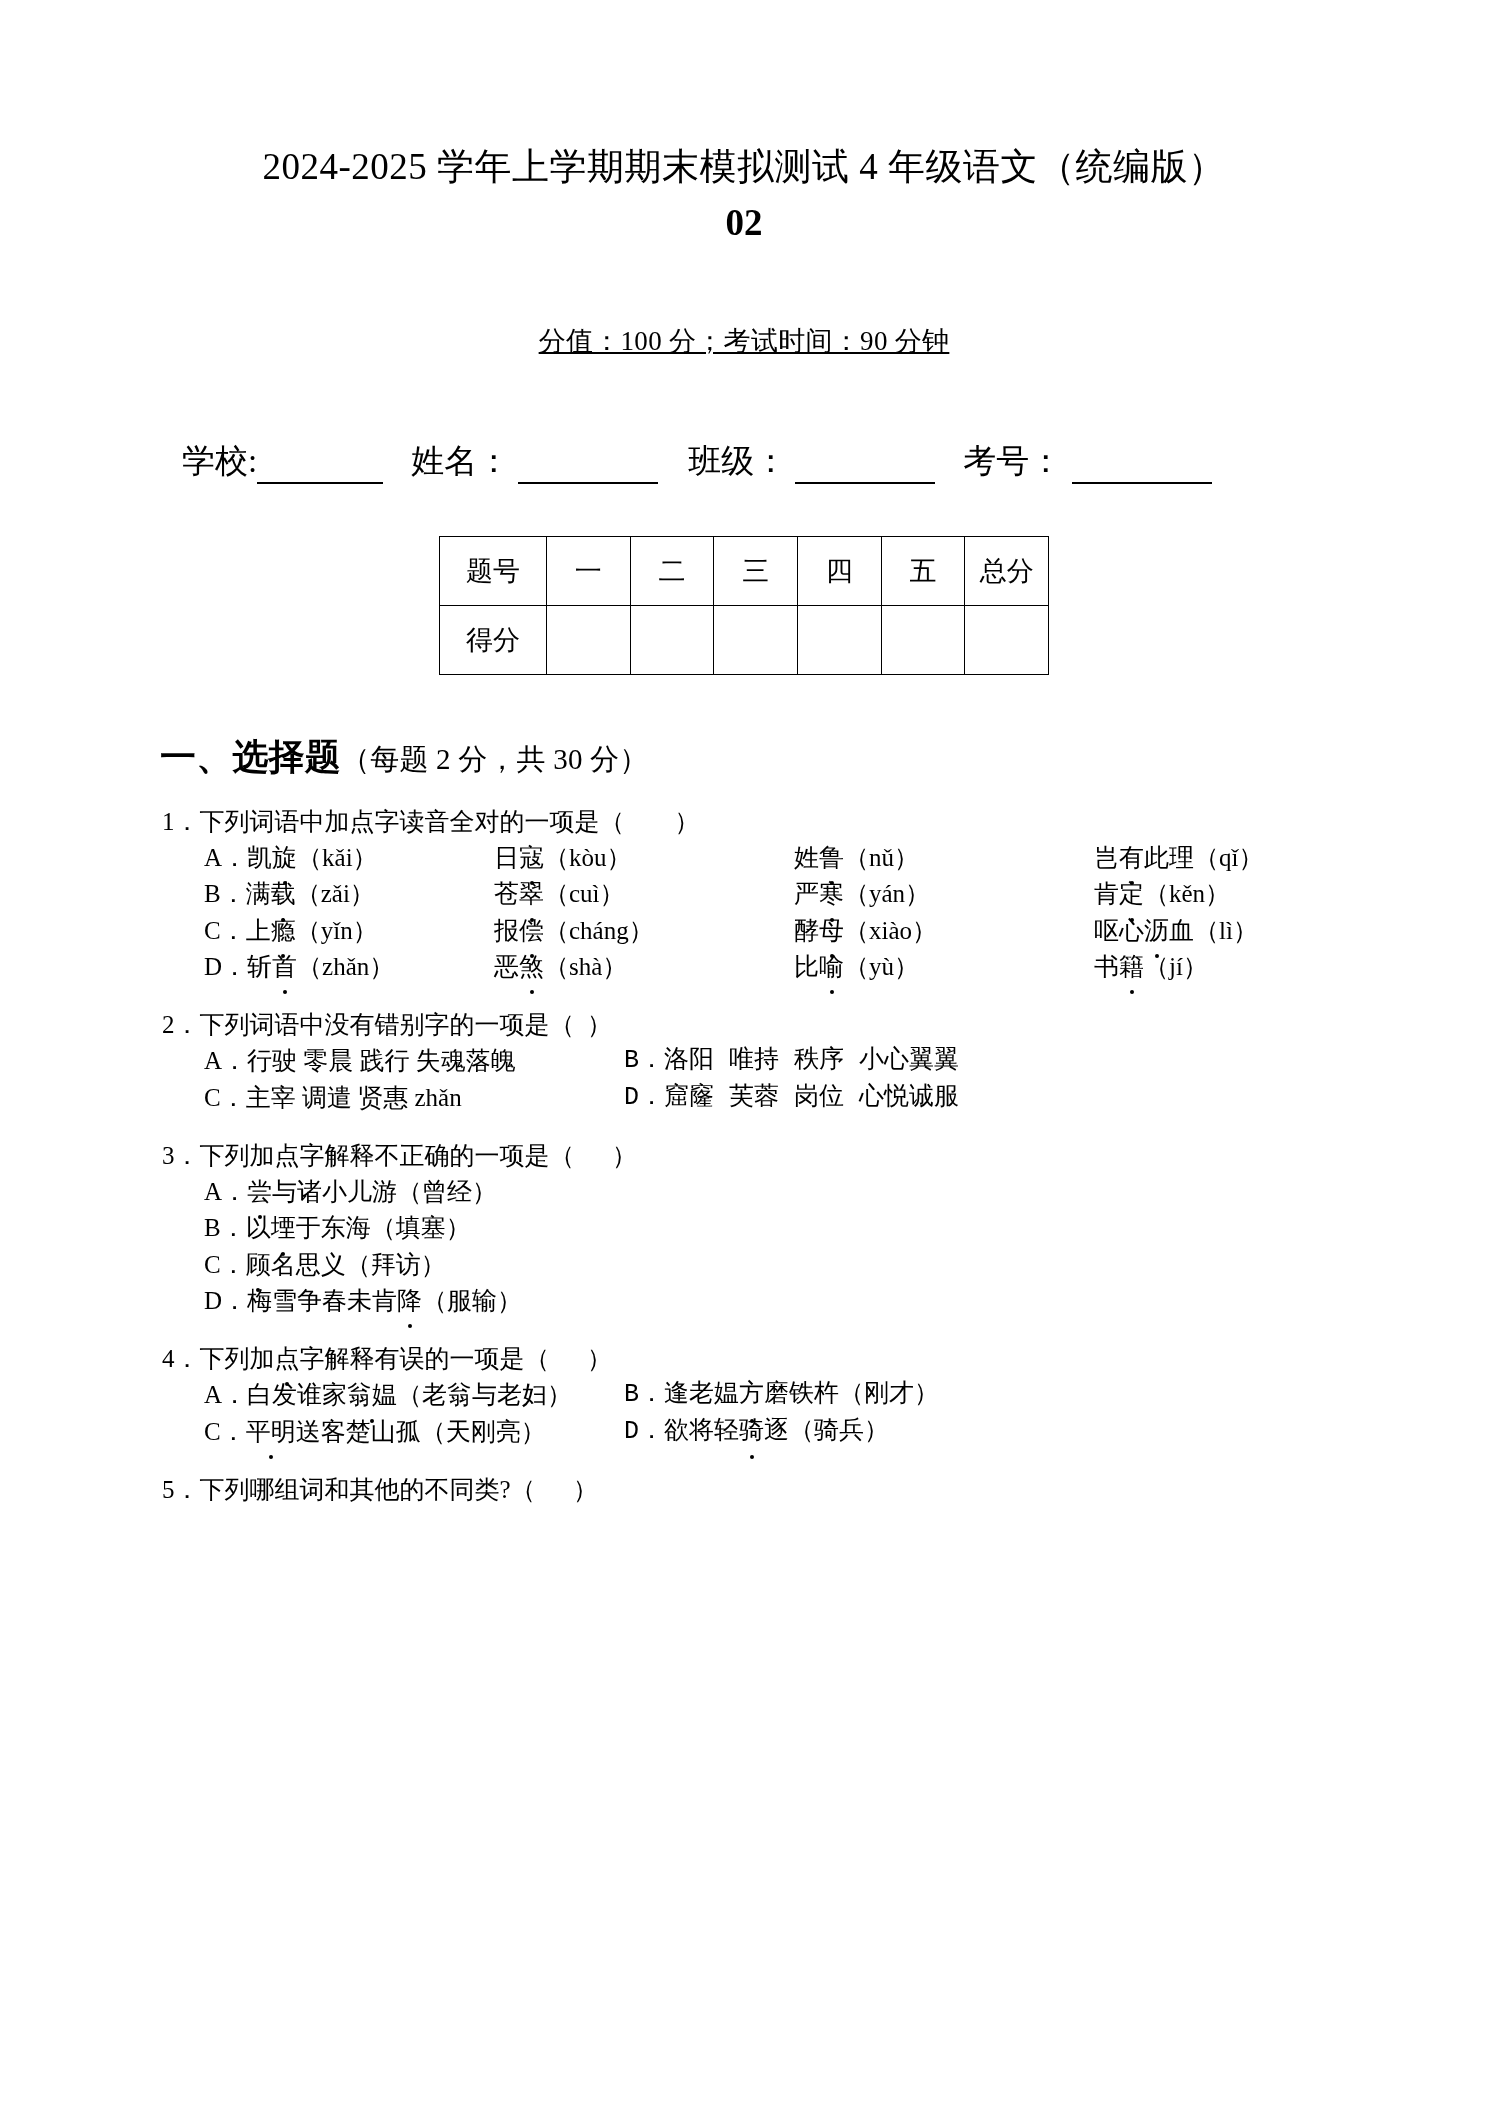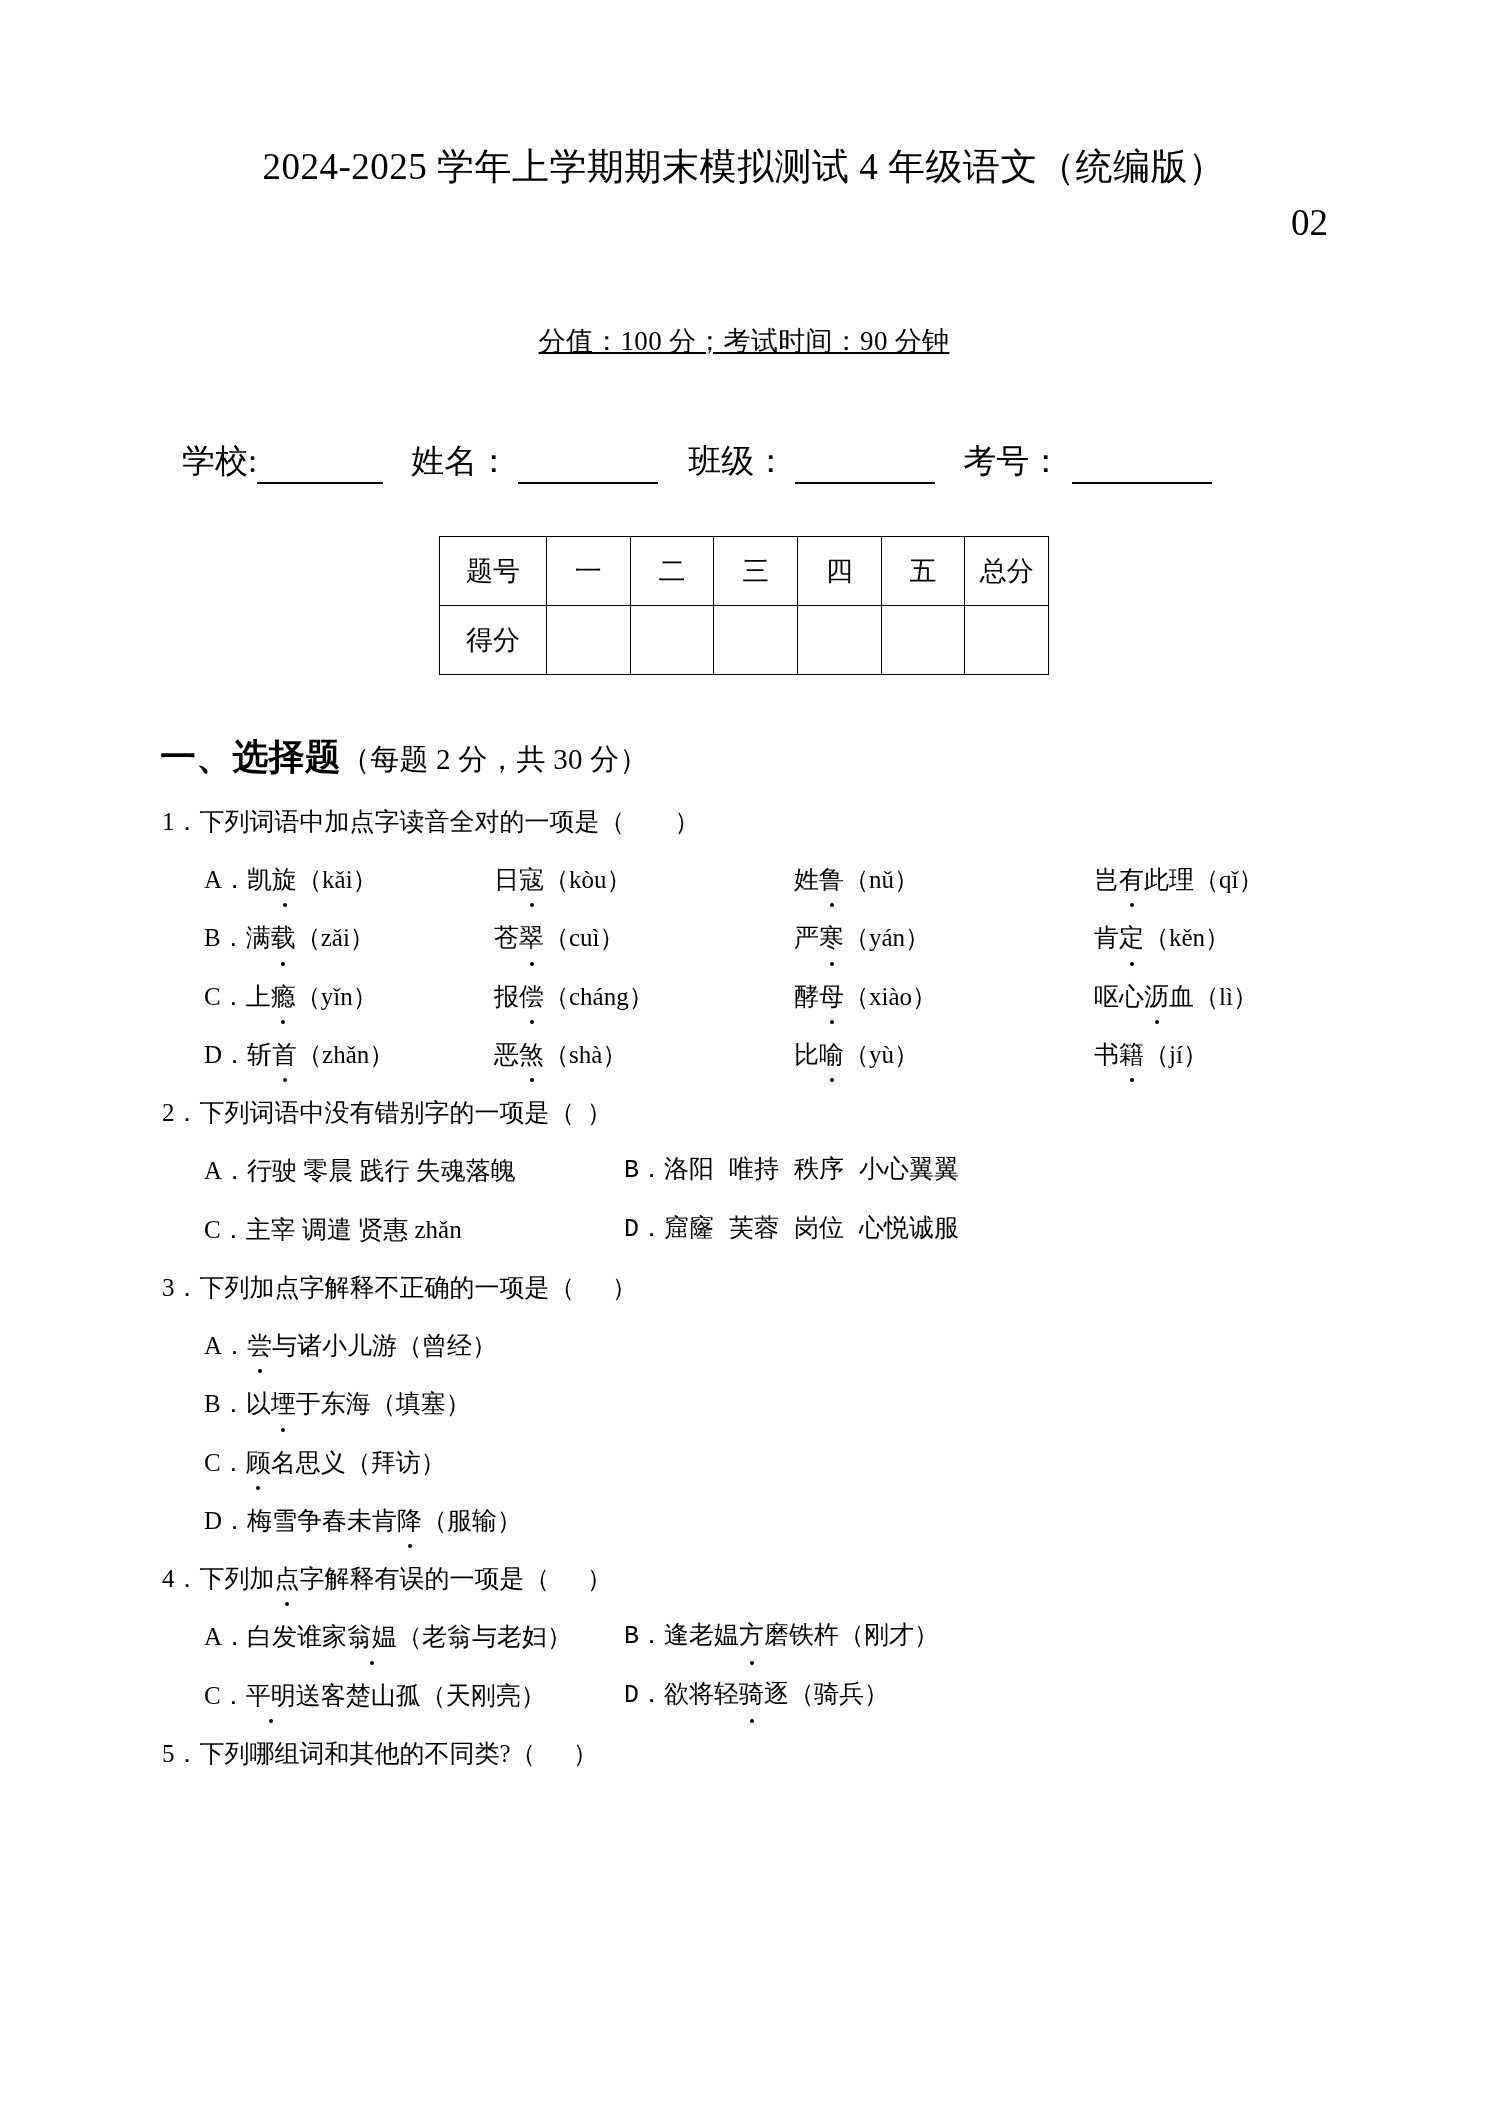--- a/index.html
+++ b/index.html
@@ -27,24 +27,24 @@
   .doc-title {
     text-align: center;
     font-size: 37px;
     line-height: 1.55;
     letter-spacing: 0.5px;
     margin: 0;
     padding-top: 138px;
     font-weight: normal;
   }
   .doc-title-line2 {
-    text-align: right;
+    text-align: center;
     font-size: 37px;
     line-height: 1.5;
-    font-weight: normal;
+    font-weight: bold;
   }
 
   
   .sub-info {
     text-align: center;
     font-size: 27px;
     margin-top: 72px;
     letter-spacing: 0.3px;
     text-decoration: underline;
   }
@@ -108,21 +108,20 @@
   .question {
     margin-top: 22px;
     font-size: 25px;
     line-height: 1.45;
   }
   .q-stem {
     padding-left: 2px;
     white-space: pre;
   }
   .opt-row {
-    margin-top: 22px;
     padding-left: 44px;
     display: flex;
     font-size: 25px;
     white-space: pre;
   }
   .opt { position: relative; white-space: pre; }
 
   
   .dot {
     position: relative;

